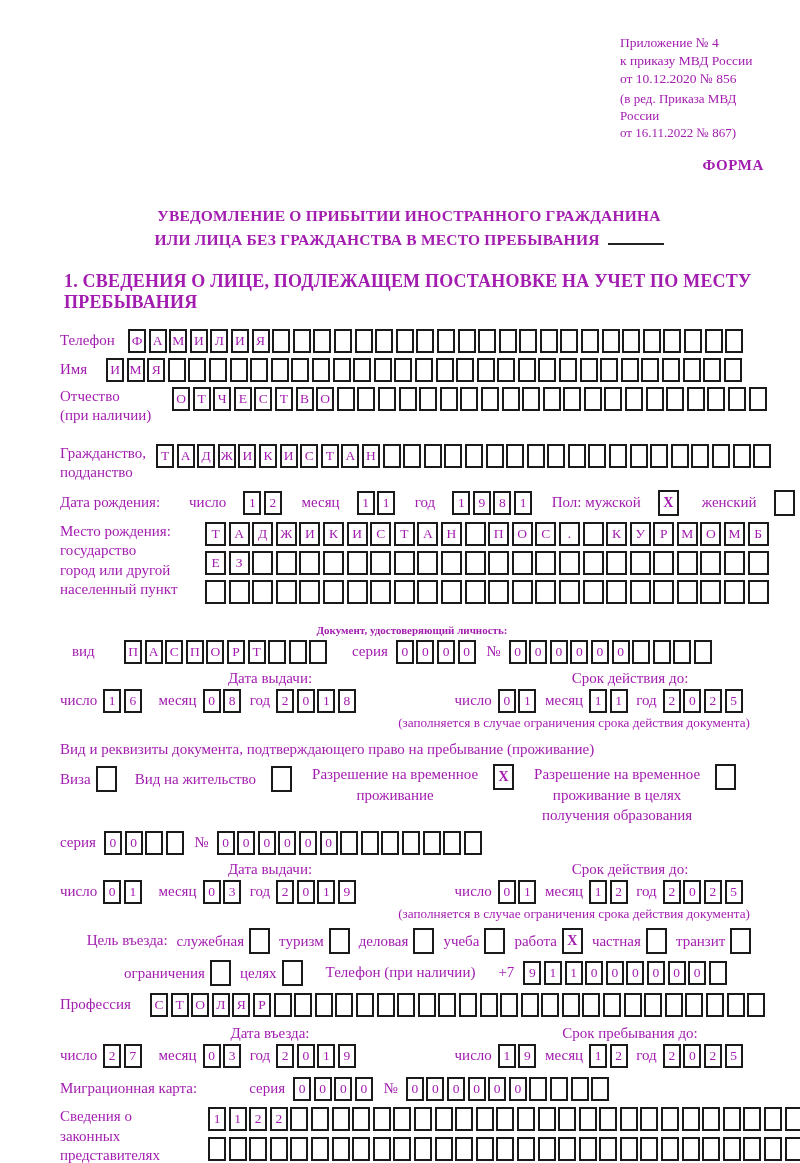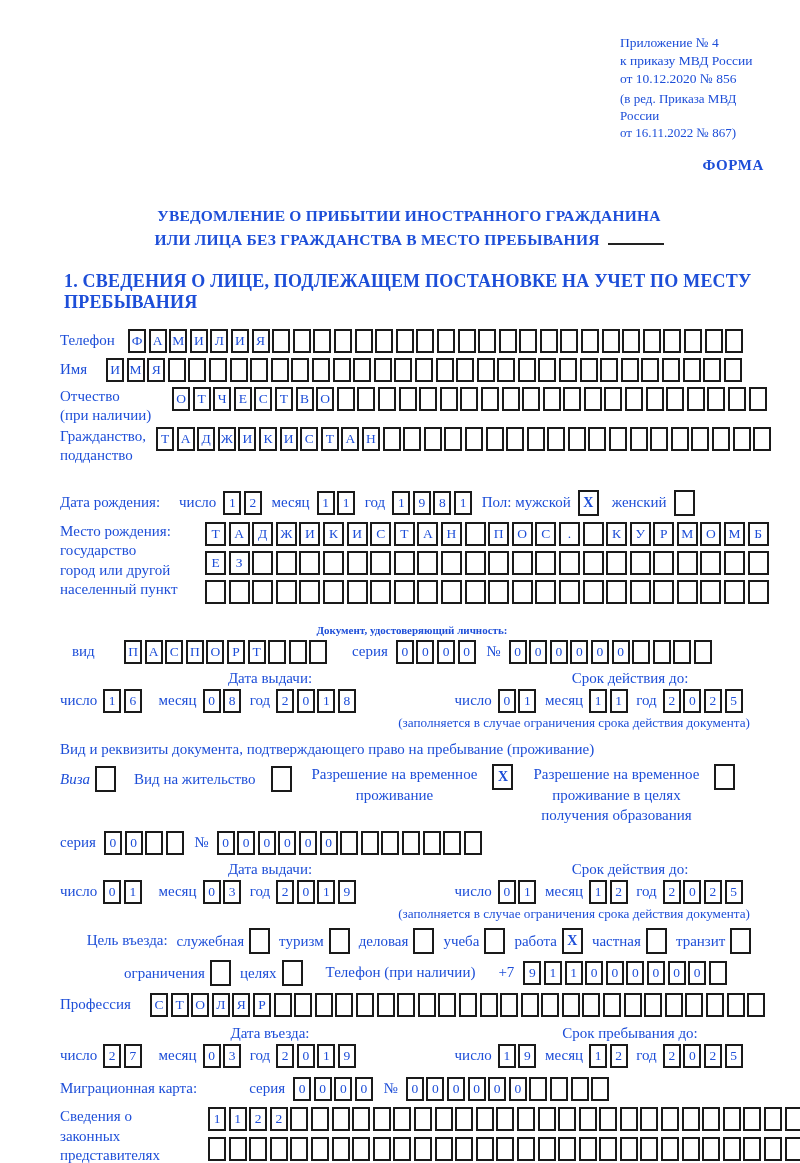--- a/index.html
+++ b/index.html
@@ -1,17 +1,17 @@
 <!DOCTYPE html>
 <html><head>
 <meta charset="utf-8">
 <style>
   html,body{margin:0;padding:0;background:#ffffff;}
   .page{width:800px;height:1163px;box-sizing:border-box;padding:34px 22px 0 60px;
-        background:#fff;color:#1d4ed8;font-family:"Liberation Serif","DejaVu Serif",serif;
+        background:#fff;color:#a21caf;font-family:"Liberation Serif","DejaVu Serif",serif;
         font-size:15px;overflow:hidden;position:relative;}
   .hdr{margin-left:560px;font-size:13.5px;line-height:1.32;}
   .hdr-ed{margin-left:560px;font-size:13px;line-height:1.28;margin-top:4px;}
   .forma{text-align:right;padding-right:14px;font-weight:bold;font-size:15px;margin-top:16px;letter-spacing:.6px;}
   .title{text-align:center;font-weight:bold;font-size:15.5px;line-height:1.5;margin-top:30px;letter-spacing:.2px;margin-left:-20px;}
   .blank-line{display:inline-block;width:56px;border-bottom:2px solid #222;height:13px;margin-left:8px;}
   .heading{font-weight:bold;font-size:18px;margin-top:20px;letter-spacing:.2px;margin-left:4px;}
   .pre{white-space:pre-line;}
   .row{display:flex;align-items:center;margin-top:5px;}
   .row.top{align-items:flex-start;}
@@ -154,21 +154,21 @@
         <span class="cell">&nbsp;</span>
         <span class="cell">&nbsp;</span>
         <span class="cell">&nbsp;</span>
         <span class="cell">&nbsp;</span>
         <span class="cell">&nbsp;</span>
         <span class="cell">&nbsp;</span>
         <span class="cell">&nbsp;</span>
       </span>
   </div>
 
-  <div class="row top" style="margin-top:1px;">
+  <div class="row top" style="margin-top:18px;">
     <span class="lbl pre" style="width:96px;">Гражданство,
 подданство</span>
     <span class="boxes">
         <span class="cell">Т</span>
         <span class="cell">А</span>
         <span class="cell">Д</span>
         <span class="cell">Ж</span>
         <span class="cell">И</span>
         <span class="cell">К</span>
         <span class="cell">И</span>
@@ -191,21 +191,21 @@
         <span class="cell">&nbsp;</span>
         <span class="cell">&nbsp;</span>
         <span class="cell">&nbsp;</span>
         <span class="cell">&nbsp;</span>
         <span class="cell">&nbsp;</span>
         <span class="cell">&nbsp;</span>
         <span class="cell">&nbsp;</span>
       </span>
   </div>
 
-  <div class="row" style="margin-top:24px;gap:7px;">
+  <div class="row" style="margin-top:7px;gap:17px;">
     <span class="lbl">Дата рождения:</span>
     <span class="lbl" style="margin-left:12px;">число</span>
     <span class="boxes">
         <span class="cell">1</span>
         <span class="cell">2</span>
       </span>
     <span class="lbl">месяц</span>
     <span class="boxes">
         <span class="cell">1</span>
         <span class="cell">1</span>
@@ -392,21 +392,21 @@
         </span>
     </span>
   </div>
   <div class="note">(заполняется в случае ограничения срока действия документа)</div>
 
   <div style="margin-top:6px;line-height:1.7;">
     <div>Вид и реквизиты документа, подтверждающего право на пребывание (проживание)</div>
   </div>
 
   <div class="row top" style="gap:10px;margin-top:2px;">
-    <span class="pitem" style="padding-top:2px;font-style:italic;">
+    <span class="pitem" style="padding-top:2px;">
       <span class="lbl">Виза</span>
       <span class="chk">&nbsp;</span>
     </span>
     <span class="pitem" style="padding-top:2px;margin-left:8px;">
       <span class="lbl">Вид на жительство</span>
       <span class="chk" style="margin-left:10px;">&nbsp;</span>
     </span>
     <span class="pitem top" style="margin-left:10px;align-items:flex-start;">
       <span class="cap">Разрешение на временное
 проживание</span>

